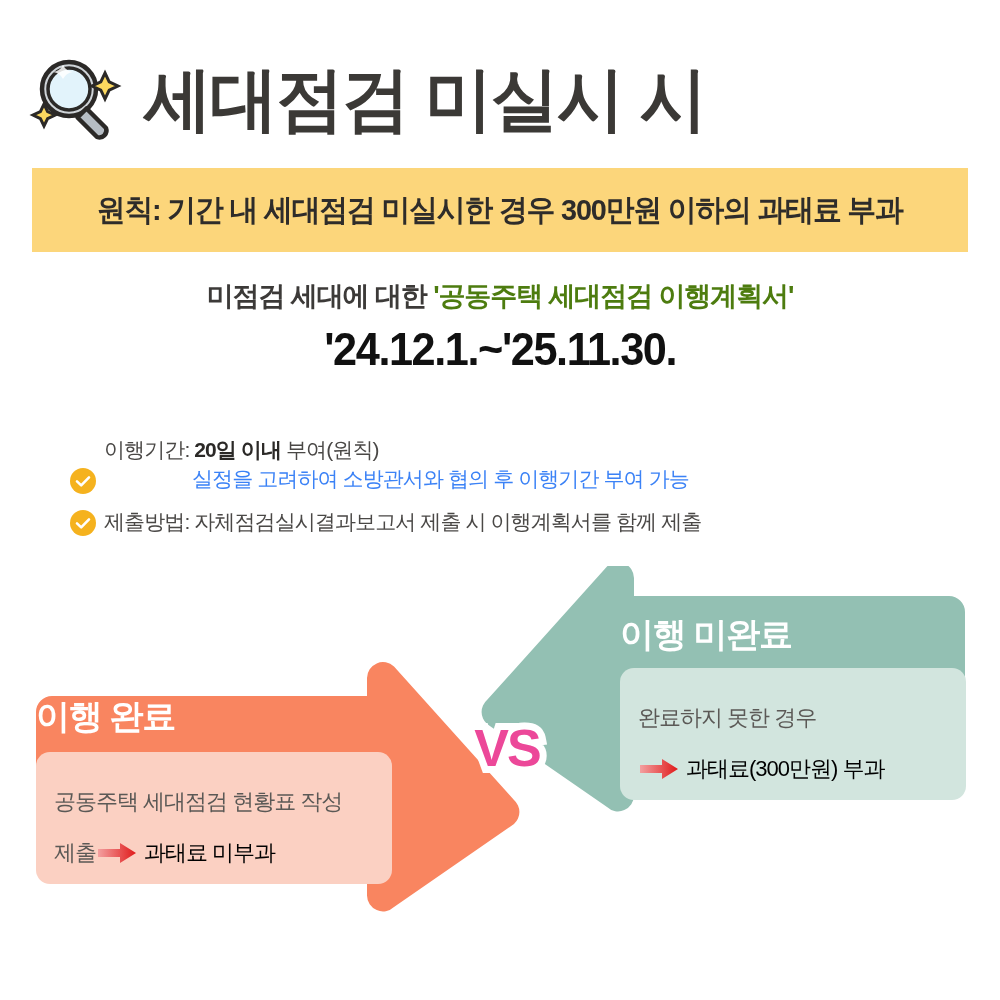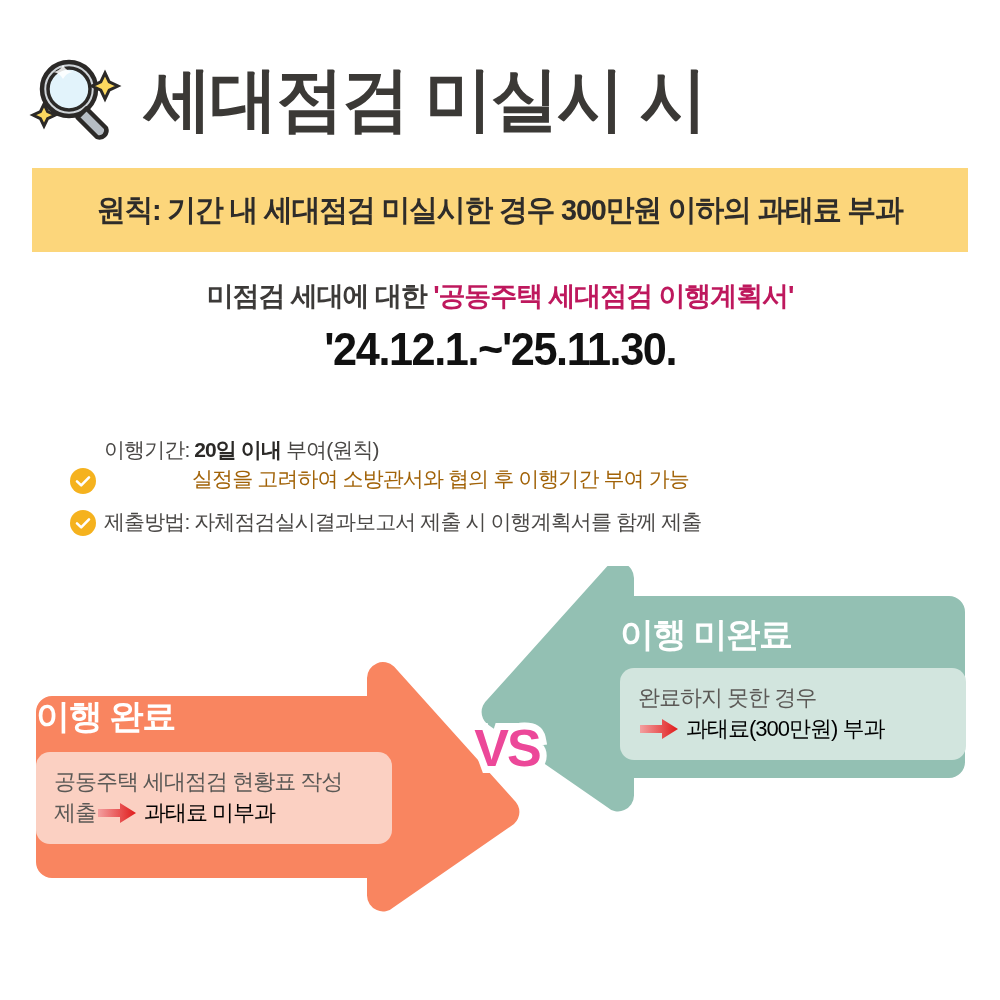--- a/index.html
+++ b/index.html
@@ -82,21 +82,21 @@
   }
   .mid-line {
     font-size: 27px;
     font-weight: 700;
     color: #3c3a38;
     letter-spacing: -1.1px;
     line-height: 1.34;
     white-space: nowrap;
   }
   .hl-red {
-    color: #be185d;
+    color: #4d7c0f;
   }
   .date-line {
     margin-top: 8px;
     font-size: 46px;
     font-weight: 800;
     color: #111111;
     letter-spacing: -1.5px;
     white-space: nowrap;
     transform: scaleX(0.94);
     display: inline-block;
@@ -130,21 +130,21 @@
     letter-spacing: -0.9px;
     line-height: 1.35;
     white-space: nowrap;
   }
   .bullet-main b {
     color: #2b2927;
     font-weight: 700;
   }
   .bullet-sub {
     font-size: 21px;
-    color: #a16207;
+    color: #3b82f6;
     letter-spacing: -0.9px;
     line-height: 1.4;
     padding-left: 88px;
     white-space: nowrap;
   }
 
   
   .arrows {
     position: absolute;
     left: 0;
@@ -176,20 +176,21 @@
     box-sizing: border-box;
   }
   .panel-box .ln {
     font-size: 22px;
     color: #5b5956;
     letter-spacing: -1px;
     line-height: 1.42;
     white-space: nowrap;
     display: flex;
     align-items: center;
+    margin-top: 20px;
   }
   .panel-box .emph {
     color: #000000;
     font-weight: 400;
   }
   .mini-arrow {
     width: 38px;
     height: 20px;
     margin: 0 8px 0 2px;
     flex: 0 0 auto;

